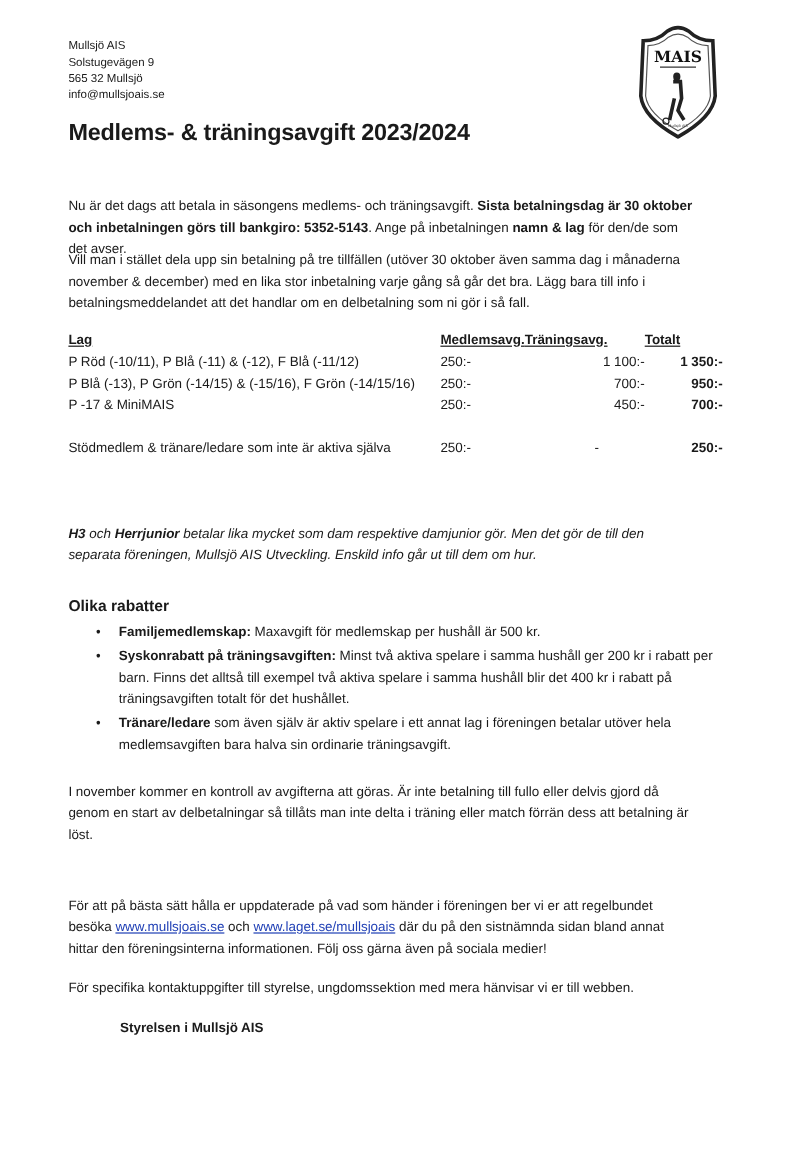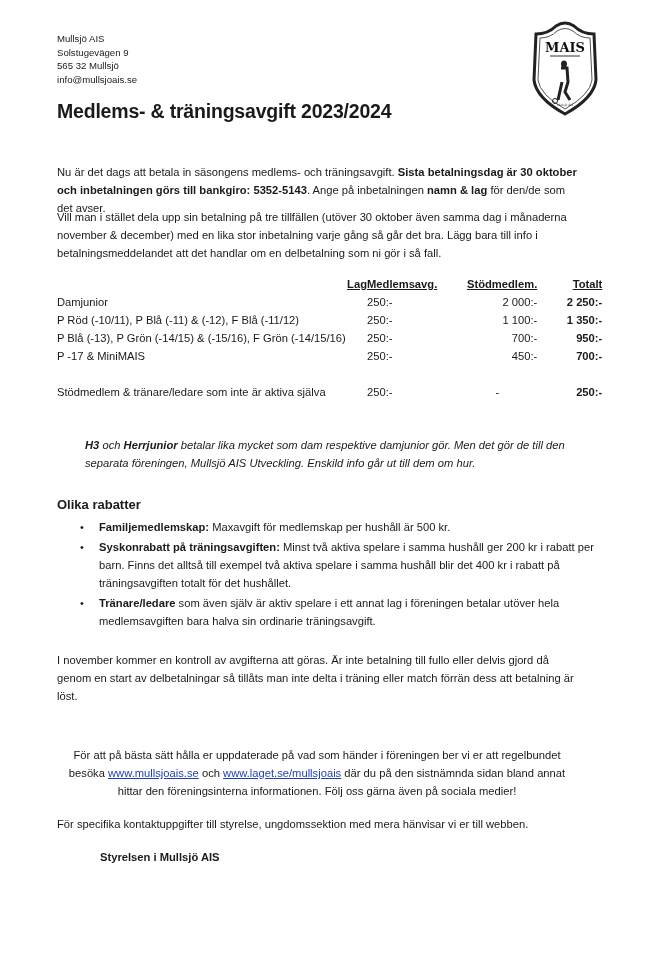--- a/index.html
+++ b/index.html
@@ -17,42 +17,42 @@
   }
   .p { position: absolute; left: 57px; width: 520px; font-size: 11.2px; line-height: 18px; margin: 0; }
   .p b { font-weight: bold; }
   .p1 { top: 139px; margin-top: 24px; }
   .p2 { top: 208px; }
   table.fees {
     position: absolute; left: 57px; top: 275px; border-collapse: collapse;
     font-size: 11.2px;
   }
   table.fees td, table.fees th { padding: 0; height: 18px; line-height: 18px; white-space: nowrap; font-weight: normal; }
-  table.fees th { font-weight: bold; text-decoration: underline; text-align: right; }
+  table.fees th { font-weight: bold; text-decoration: underline; text-align: left; }
   .c-lag { width: 310px; }
   .c-med { width: 60px; text-align: left; }
   .c-tra { width: 80px; text-align: right; }
   .c-tot { width: 65px; text-align: right; font-weight: bold !important; }
   th.c-tra, th.c-tot { text-align: right; }
   th.c-med { text-align: left; }
   tr.spacer td { height: 18px; }
   tr.extra td { padding-top: 0px; }
-  .p3 { top: 436px; font-style: italic; margin-left: 28px; }
+  .p3 { top: 436px; font-style: italic; }
   h2 {
     position: absolute; left: 57px; top: 497px; margin: 0;
     font-size: 13px; font-weight: bold; white-space: nowrap;
   }
   ul.rab {
     position: absolute; left: 57px; top: 518px; margin: 0; padding: 0; list-style: none;
     width: 540px; font-size: 11.2px; line-height: 18px;
   }
   ul.rab li { position: relative; padding-left: 42px; margin-bottom: 2px; }
   ul.rab li .bullet { position: absolute; left: 23px; top: 0; font-size: 11px; }
   .p4 { top: 651px; }
-  .p5 { top: 746px; text-align: center; }
+  .p5 { top: 746px; }
   .p6 { top: 815px; }
   .p7 { top: 848px; font-weight: bold; margin-left: 43px; }
   a.link { color: #1f3fb5; text-decoration: underline; }
 </style>
 </head>
 <body>
 
 <div class="page">
 
   <div class="addr">
@@ -77,31 +77,25 @@
 
   <p class="p p1"><span>Nu är det dags att betala in säsongens medlems- och träningsavgift. </span><b>Sista betalningsdag är 30 oktober och inbetalningen görs till bankgiro: 5352-5143</b><span>. Ange på inbetalningen </span><b>namn &amp; lag</b><span> för den/de som det avser.</span></p>
 
   <p class="p p2">Vill man i stället dela upp sin betalning på tre tillfällen (utöver 30 oktober även samma dag i månaderna november &amp; december) med en lika stor inbetalning varje gång så går det bra. Lägg bara till info i betalningsmeddelandet att det handlar om en delbetalning som ni gör i så fall.</p>
 
   <table class="fees">
     <thead>
       <tr>
         <th class="c-lag">Lag</th>
         <th class="c-med">Medlemsavg.</th>
-        <th class="c-tra">Stödmedlem.</th>
+        <th class="c-tra">Träningsavg.</th>
         <th class="c-tot">Totalt</th>
       </tr>
     </thead>
     <tbody>
-      <tr>
-        <td class="c-lag">Damjunior</td>
-        <td class="c-med">250:-</td>
-        <td class="c-tra">2 000:-</td>
-        <td class="c-tot">2 250:-</td>
-      </tr>
       <tr>
         <td class="c-lag">P Röd (-10/11), P Blå (-11) &amp; (-12), F Blå (-11/12)</td>
         <td class="c-med">250:-</td>
         <td class="c-tra">1 100:-</td>
         <td class="c-tot">1 350:-</td>
       </tr>
       <tr>
         <td class="c-lag">P Blå (-13), P Grön (-14/15) &amp; (-15/16), F Grön (-14/15/16)</td>
         <td class="c-med">250:-</td>
         <td class="c-tra">700:-</td>

